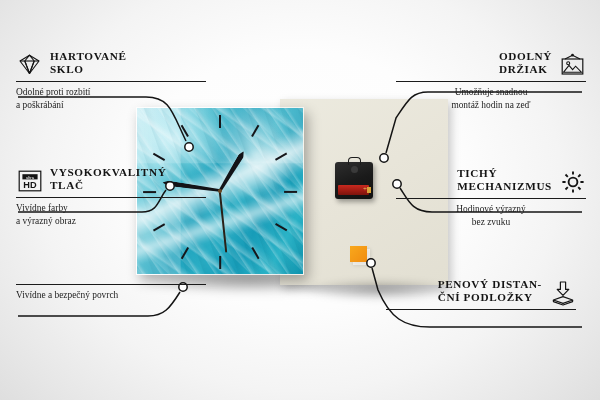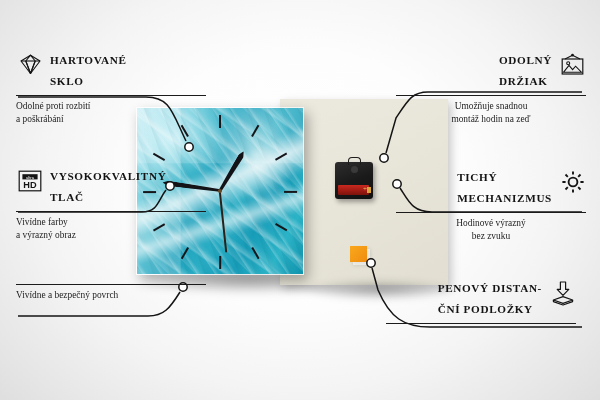--- a/index.html
+++ b/index.html
@@ -28,21 +28,21 @@
     gap: 7px;
   }
   .feature.right .head {
     flex-direction: row-reverse;
   }
   .feature .title {
     font-family: "Liberation Serif", serif;
     font-weight: 700;
     font-size: 11.2px;
     letter-spacing: 0.65px;
-    line-height: 21px;
+    line-height: 13px;
     color: #141414;
     text-transform: uppercase;
     white-space: pre-line;
   }
   .feature.right .title { text-align: left; }
 
   .feature .rule {
     border-bottom: 1.15px solid #1b1b1b;
     margin-top: 3px;
     width: 100%;
@@ -56,21 +56,21 @@
     white-space: pre-line;
   }
   .feature.right .desc { text-align: center; }
 
   .ficon {
     width: 27px;
     height: 27px;
     flex: 0 0 27px;
     display: flex;
     align-items: center;
-    justify-content: flex-end;
+    justify-content: center;
     margin-top: 1px;
   }
   .ficon svg { display: block; }
 
   
   #f-glass    { left: 16px;  top: 50px; }
   #f-print    { left: 16px;  top: 166px; }
   #f-edges    { left: 16px;  top: 281px; }
   #f-holder   { right: 14px; top: 50px;  }
   #f-mech     { right: 14px; top: 167px; }

